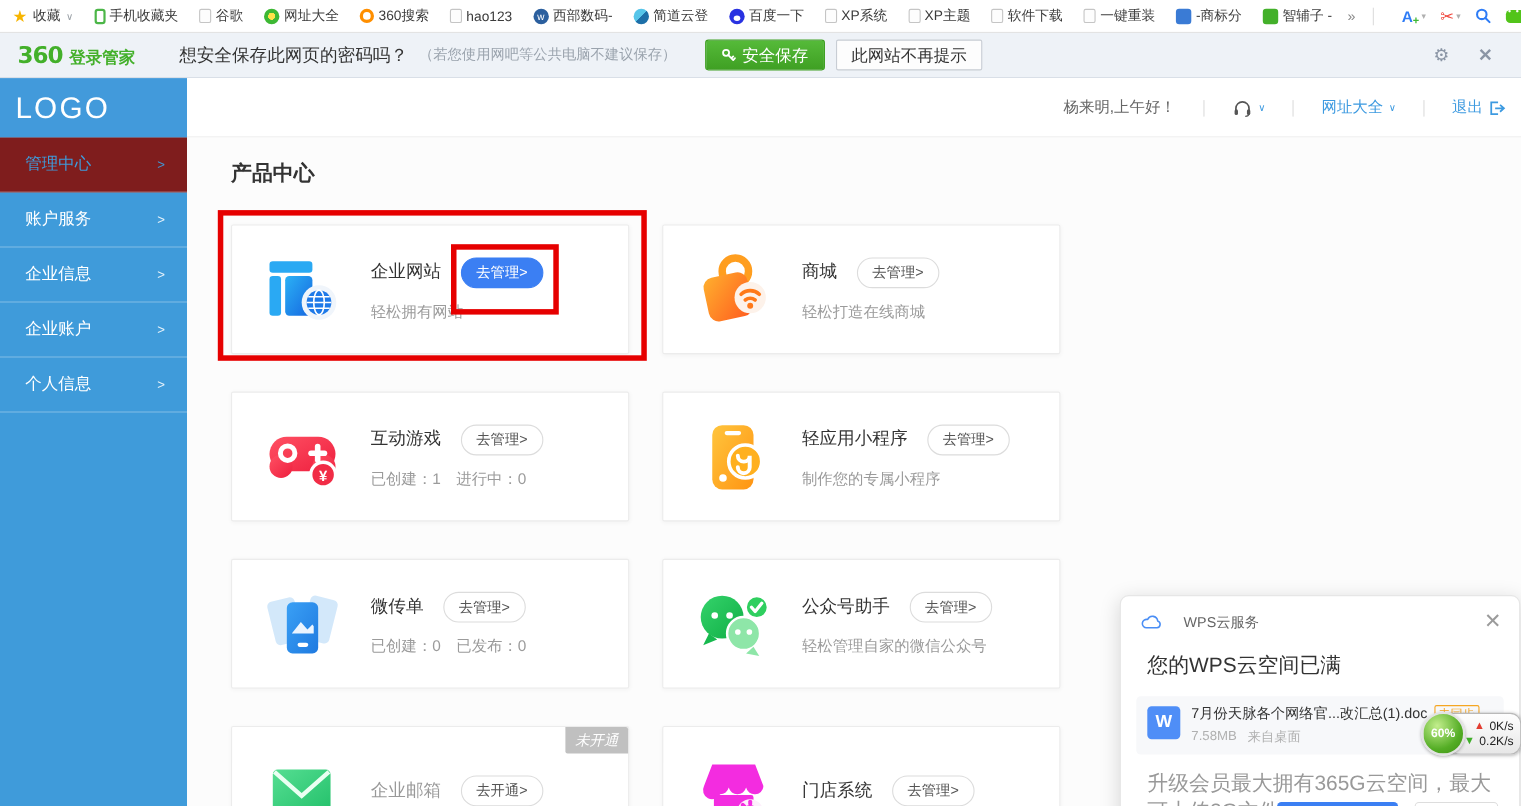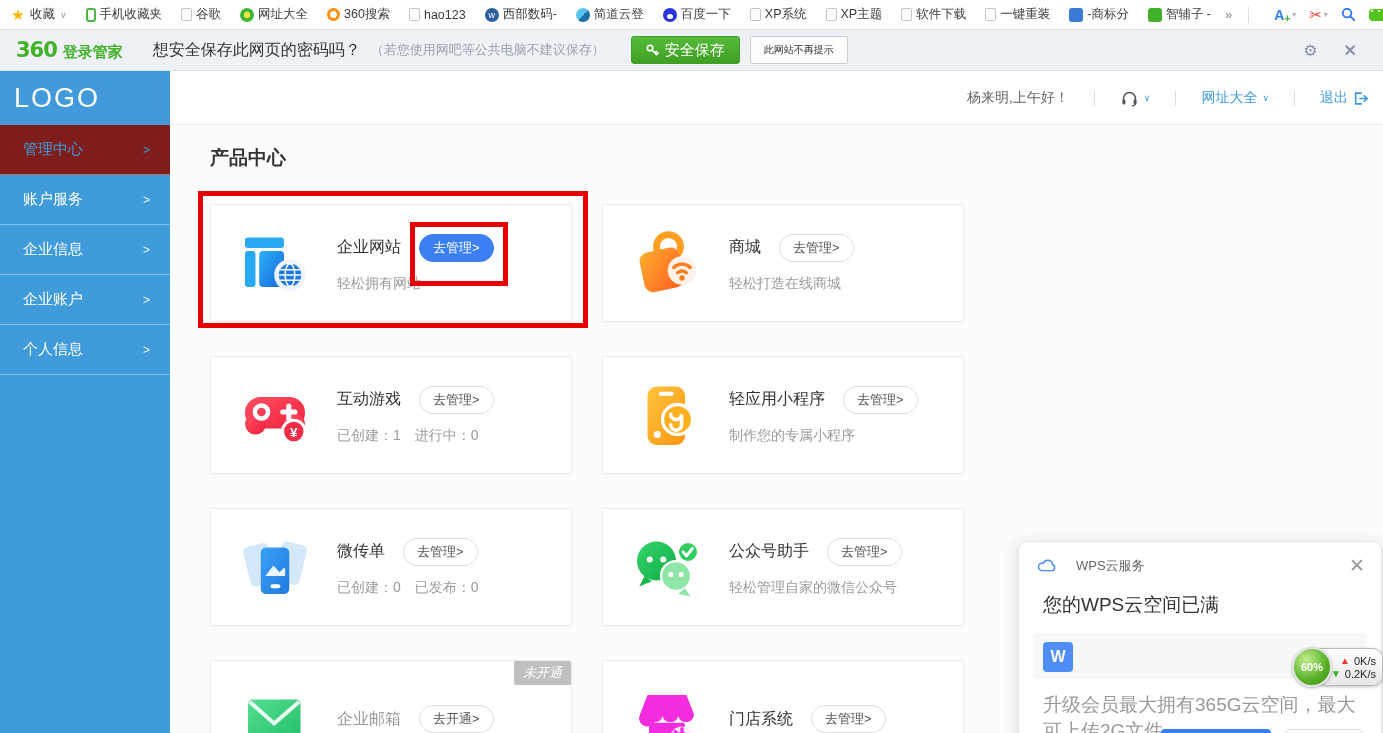--- a/index.html
+++ b/index.html
@@ -36,27 +36,27 @@
   .t-cut { color:#f0483e; font-size:15px; }
   .t-pad { width:17px; height:12px; border-radius:4px; background:#52c41a; position:relative; }
   .t-pad::before { content:"•  •"; position:absolute; left:2px; top:-3px; color:#fff; font-size:8px; letter-spacing:1px; }
 
   
   .pwd-bar { position:absolute; left:0; top:30px; width:1383px; height:41px; background:#eef2f7;
              border-bottom:1px solid #d9dfe7; display:flex; align-items:center; padding:0 16px; }
   .pwd-brand { display:flex; align-items:baseline; gap:6px; cursor:default; }
   .pwd-360 { color:#43b02a; font-weight:bold; font-size:21px; letter-spacing:-1px; font-family:"DejaVu Sans",sans-serif;text-align:center; }
   .pwd-gj { color:#43b02a; font-size:15px; font-weight:bold; }
-  .pwd-q { margin-left:30px; font-size:16px; color:#333; }
+  .pwd-q { margin-left:40px; font-size:16px; color:#333; }
   .pwd-hint { margin-left:10px; font-size:13px; color:#9aa3ad; }
   .pwd-save { margin-left:26px; height:28px; padding:0 14px; border:1px solid #3fa023; border-radius:3px;
               background:linear-gradient(#55ba39,#3fa023); color:#fff; font-size:15px; display:flex;
               align-items:center; gap:6px; cursor:pointer; }
   .pwd-dismiss { margin-left:10px; height:28px; padding:0 13px; border:1px solid #c8cdd4; border-radius:2px;
-                 background:#fdfdfd; color:#333; font-size:10px; cursor:pointer; }
+                 background:#fdfdfd; color:#333; font-size:15px; cursor:pointer; }
   .pwd-right { margin-left:auto; display:flex; align-items:center; gap:26px; padding-right:10px; }
   .pwd-gear { color:#8a95a5; font-size:16px; cursor:pointer; }
   .pwd-x { color:#8a95a5; font-size:16px; font-weight:bold; cursor:pointer; }
 
   
   .app-header { position:absolute; left:0; top:71px; width:1383px; height:54px; background:#fff;
                 border-bottom:1px solid #ebebeb; }
   .logo-block { position:absolute; left:0; top:0; width:170px; height:54px; background:#429adb; color:#fff;
                 font-size:27px; letter-spacing:2px; display:flex; align-items:center; padding-left:14px; }
   .hdr-right { position:absolute; right:14px; top:0; height:54px; display:flex; align-items:center; gap:25px; }
@@ -507,20 +507,30 @@
   <div class="wps-head">
     <svg width="19" height="15" viewBox="0 0 24 18">
       <path d="M7 15.5 a4.8 4.8 0 1 1 1 -9.4 a6 6 0 0 1 11.5 1.6 a4 4 0 0 1 -0.8 7.8 z" fill="none" stroke="#4a8ef5" stroke-width="1.8" stroke-linejoin="round"></path>
     </svg>
     <span>WPS云服务</span>
     <span class="wps-x">✕</span>
   </div>
   <div class="wps-title">您的WPS云空间已满</div>
   <div class="wps-file">
     <span class="wps-doc">W</span>
+    <span class="wps-fcol">
+      <span class="wps-fname-row">
+        <span class="wps-fname">7月份天脉各个网络官...改汇总(1).doc</span>
+        <span class="wps-sync">未同步</span>
+      </span>
+      <span class="wps-fmeta">
+        <span>7.58MB</span>
+        <span>来自桌面</span>
+      </span>
+    </span>
   </div>
   <div class="wps-note">升级会员最大拥有365G云空间，最大可上传2G文件</div>
   <button class="wps-btn-primary"></button>
   <button class="wps-btn-secondary"></button>
 </div>
 
 <div class="net">
   <div class="net-bubble">
     <div class="net-row">
         <span class="up">▲</span>

